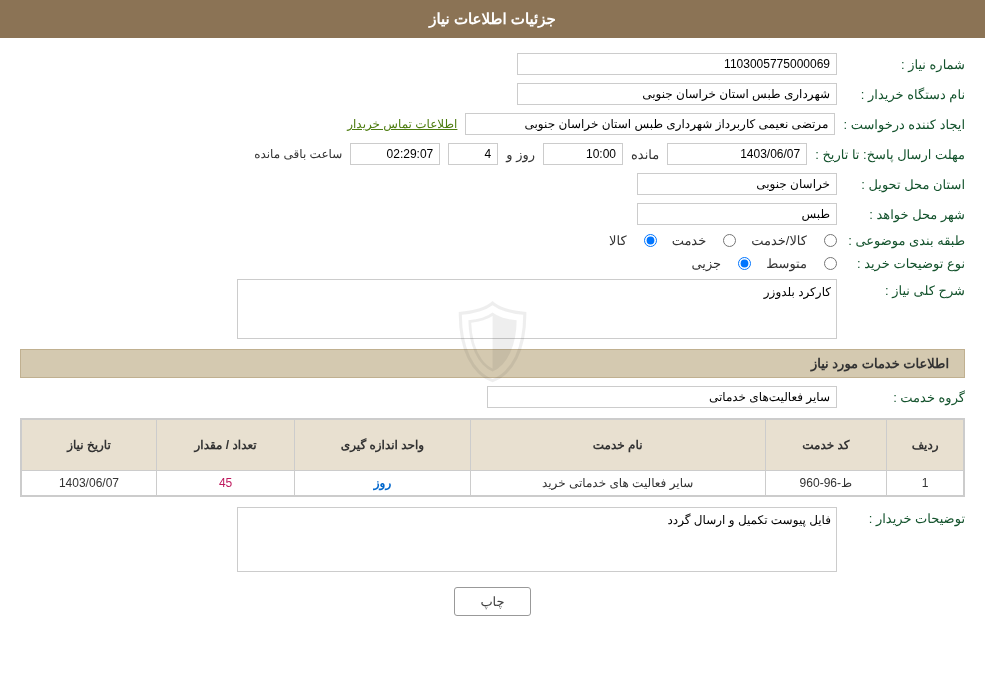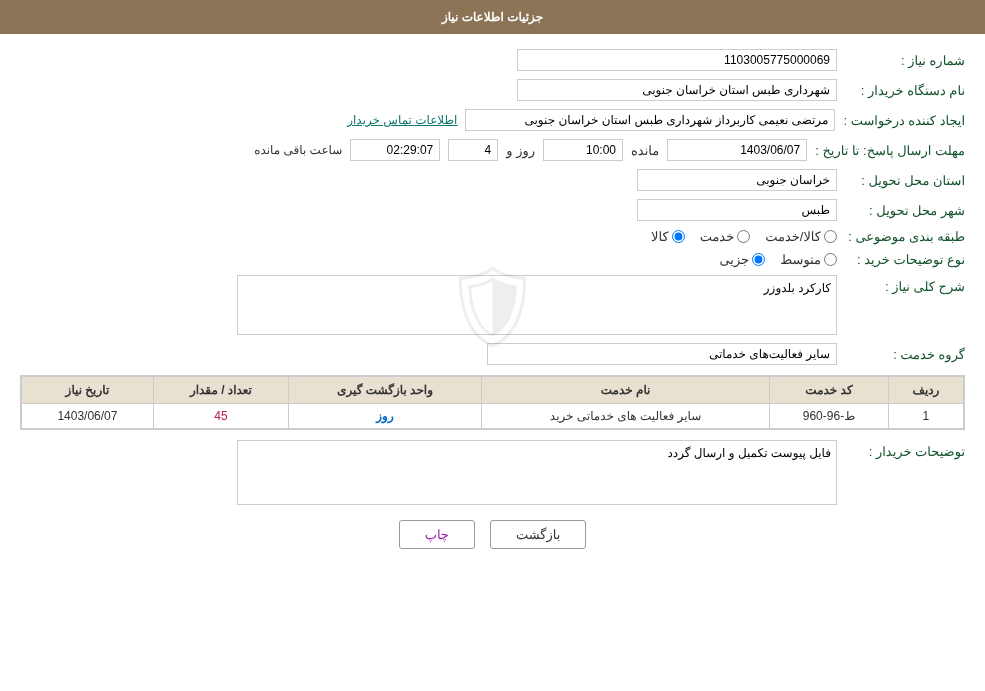--- a/index.html
+++ b/index.html
@@ -14,21 +14,21 @@
       max-width: 985px;
       margin: 0 auto;
       background: #fff;
       min-height: 691px;
     }
     .header-bar {
       background: #8B7355;
       color: #fff;
       text-align: center;
       padding: 10px 20px;
-      font-size: 12px;
+      font-size: 15px;
       font-weight: bold;
     }
     .content {
       padding: 15px 20px;
     }
     .form-row {
       display: flex;
       align-items: center;
       margin-bottom: 8px;
       gap: 8px;
@@ -44,40 +44,40 @@
       border: 1px solid #ccc;
       padding: 3px 6px;
       background: #fff;
       font-family: Tahoma, Arial, sans-serif;
       font-size: 12px;
       direction: rtl;
     }
     .input-wide { width: 320px; }
     .input-medium { width: 200px; }
     .input-date { width: 140px; }
-    .link-blue { color: #0f766e; cursor: pointer; text-decoration: underline; font-size: 12px; }
+    .link-blue { color: #4d7c0f; cursor: pointer; text-decoration: underline; font-size: 12px; }
     .section-divider {
       background: #d4c9b0;
       padding: 6px 15px;
       font-weight: bold;
       font-size: 13px;
       color: #333;
       margin: 10px 0 8px 0;
       border: 1px solid #c0b090;
     }
     .radio-group {
       display: flex;
       align-items: center;
       gap: 15px;
       direction: rtl;
     }
     .radio-item {
       display: flex;
       align-items: center;
-      gap: 3px;
+      gap: 17px;
     }
     .notice-text {
       color: #333;
       font-size: 12px;
       flex: 1;
       text-align: right;
     }
     .textarea-box {
       border: 1px solid #ccc;
       padding: 5px;
@@ -95,21 +95,21 @@
       overflow: hidden;
     }
     table {
       width: 100%;
       border-collapse: collapse;
       font-size: 12px;
     }
     table th {
       background: #e8e0d0;
       border: 1px solid #ccc;
-      padding: 6px 8px;
+      padding: 18px 8px;
       text-align: center;
       font-weight: bold;
       color: #333;
     }
     table td {
       border: 1px solid #ccc;
       padding: 5px 8px;
       text-align: center;
       color: #333;
     }
@@ -125,21 +125,21 @@
       padding: 6px 25px;
       border: 1px solid #ccc;
       cursor: pointer;
       font-family: Tahoma, Arial, sans-serif;
       font-size: 13px;
       border-radius: 3px;
     }
     .btn-print {
       background: #fff;
       border-color: #999;
-      color: #a21caf;
+      color: #404040;
     }
     .btn-back {
       background: #fff;
       border-color: #999;
       color: #333;
     }
     .watermark-container {
       position: relative;
     }
     .shield-watermark {
@@ -192,21 +192,21 @@
       <input class="form-input" style="width: 90px;" type="text" readonly="" value="02:29:07">
       <span style="white-space:nowrap; font-size:12px;">ساعت باقی مانده</span>
     </div>
 
     <div class="form-row">
       <span class="form-label">استان محل تحویل :</span>
       <input class="form-input input-medium" type="text" readonly="" value="خراسان جنوبی" style="">
     </div>
 
     <div class="form-row">
-      <span class="form-label">شهر محل تحویل :</span>
+      <span class="form-label">شهر محل خواهد :</span>
       <input class="form-input input-medium" type="text" readonly="" value="طبس" style="">
     </div>
 
     <div class="form-row">
       <span class="form-label">طبقه بندی موضوعی :</span>
       <div class="radio-group">
         <div class="radio-item">
           <input type="radio" name="tabaqa" style="">
           <span>کالا/خدمت</span>
         </div>
@@ -233,34 +233,37 @@
           <span>جزیی</span>
         </div>
       </div>
     </div>
 
     <div class="form-row" style="align-items:flex-start;">
       <span class="form-label" style="padding-top:4px;">شرح کلی نیاز :</span>
       <textarea class="textarea-box" readonly="" style="height: 55px;">کارکرد بلدوزر</textarea>
     </div>
 
+    <div class="section-divider">
+      <span>اطلاعات خدمات مورد نیاز</span>
+    </div>
 
     <div class="form-row">
       <span class="form-label">گروه خدمت :</span>
       <input class="form-input" style="width: 350px;" type="text" readonly="" value="سایر فعالیت‌های خدماتی">
     </div>
 
     <div class="table-container">
       <table>
         <thead>
           <tr>
             <th>ردیف</th>
             <th>کد خدمت</th>
             <th>نام خدمت</th>
-            <th>واحد بازگشت گیری</th>
+            <th>واحد اندازه گیری</th>
             <th>تعداد / مقدار</th>
             <th>تاریخ نیاز</th>
           </tr>
         </thead>
         <tbody>
           <tr>
             <td>1</td>
             <td>ط-96-960</td>
             <td>سایر فعالیت های خدماتی خرید</td>
             <td class="blue-link">روز</td>
@@ -270,18 +273,17 @@
         </tbody>
       </table>
     </div>
 
     <div class="form-row" style="align-items:flex-start;">
       <span class="form-label" style="padding-top:4px;">توضیحات خریدار :</span>
       <textarea class="textarea-box" readonly="" style="height: 65px;">فایل پیوست تکمیل و ارسال گردد</textarea>
     </div>
 
     <div class="buttons-row">
-      <button class="btn btn-back">بازگشت</button>
       <button class="btn btn-print">چاپ</button>
     </div>
 
   </div>
 </div>
 
 </body></html>

